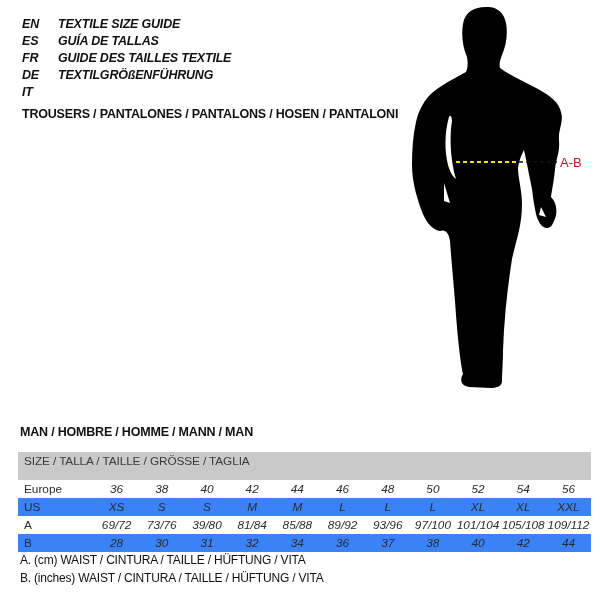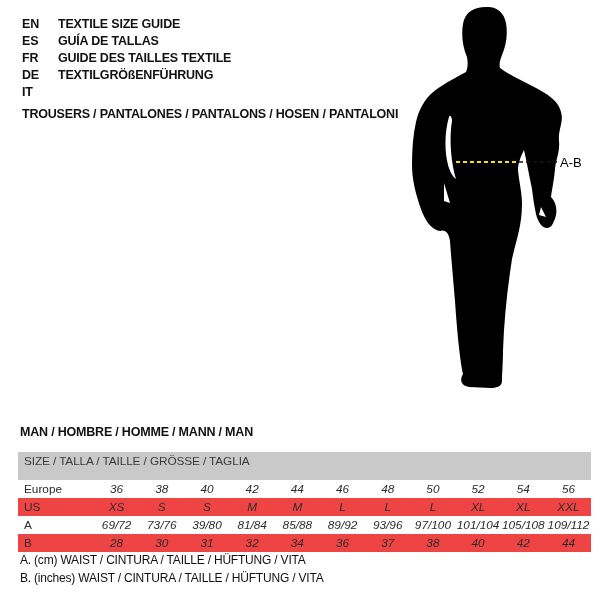--- a/index.html
+++ b/index.html
@@ -1,41 +1,41 @@
 <!DOCTYPE html>
 <html><head>
 <meta charset="utf-8">
 <style>
   html,body{margin:0;padding:0;background:#fff;}
   .canvas{
     position:relative;width:600px;height:600px;background:#fff;overflow:hidden;
     font-family:"Liberation Sans",sans-serif;color:#111;
   }
   
-  .langs{position:absolute;left:22px;top:15px;}
+  .langs{position:absolute;left:22px;top:15px;font-style:italic;}
   .lang-row{display:flex;height:17.2px;align-items:center;
     font-weight:700;font-size:12.5px;letter-spacing:-0.2px;}
   .lang-code{width:36px;}
   
   .product-line{position:absolute;left:22px;top:107px;
     font-weight:700;font-size:12.5px;letter-spacing:-0.2px;}
   
   .figure-wrap{position:absolute;left:400px;top:0;width:200px;height:430px;}
   .dash-yellow{stroke:#f2e500;stroke-width:2;stroke-dasharray:4 3;}
   .dash-black{stroke:#151515;stroke-width:1.4;stroke-dasharray:4 3;}
-  .ab-label{position:absolute;left:560px;top:155px;font-size:13px;color:#000000;}
+  .ab-label{position:absolute;left:560px;top:155px;font-size:13px;color:#b91c1c;}
   
   .section-title{position:absolute;left:20px;top:425px;
     font-weight:700;font-size:12.5px;letter-spacing:-0.2px;}
   
   .size-table{position:absolute;left:18px;top:452px;width:573px;font-size:11.8px;}
   .t-header{height:28px;line-height:18px;background:#c9c9c9;color:#3a3a3a;
     padding-left:6px;letter-spacing:-0.1px;}
   .t-row{display:flex;height:18px;line-height:18px;color:#2b2b2b;}
-  .t-row.shaded{background:#ef4444;}
+  .t-row.shaded{background:#3b82f6;justify-content:center;}
   .t-label{width:76px;padding-left:6px;box-sizing:border-box;}
   .t-cell{flex:1;text-align:center;font-style:italic;}
   
   .footnotes{position:absolute;left:20px;top:552px;font-weight:400;
     font-size:12px;line-height:17.5px;letter-spacing:-0.2px;}
 </style>
 </head>
 <body>
 
 <div class="canvas">

